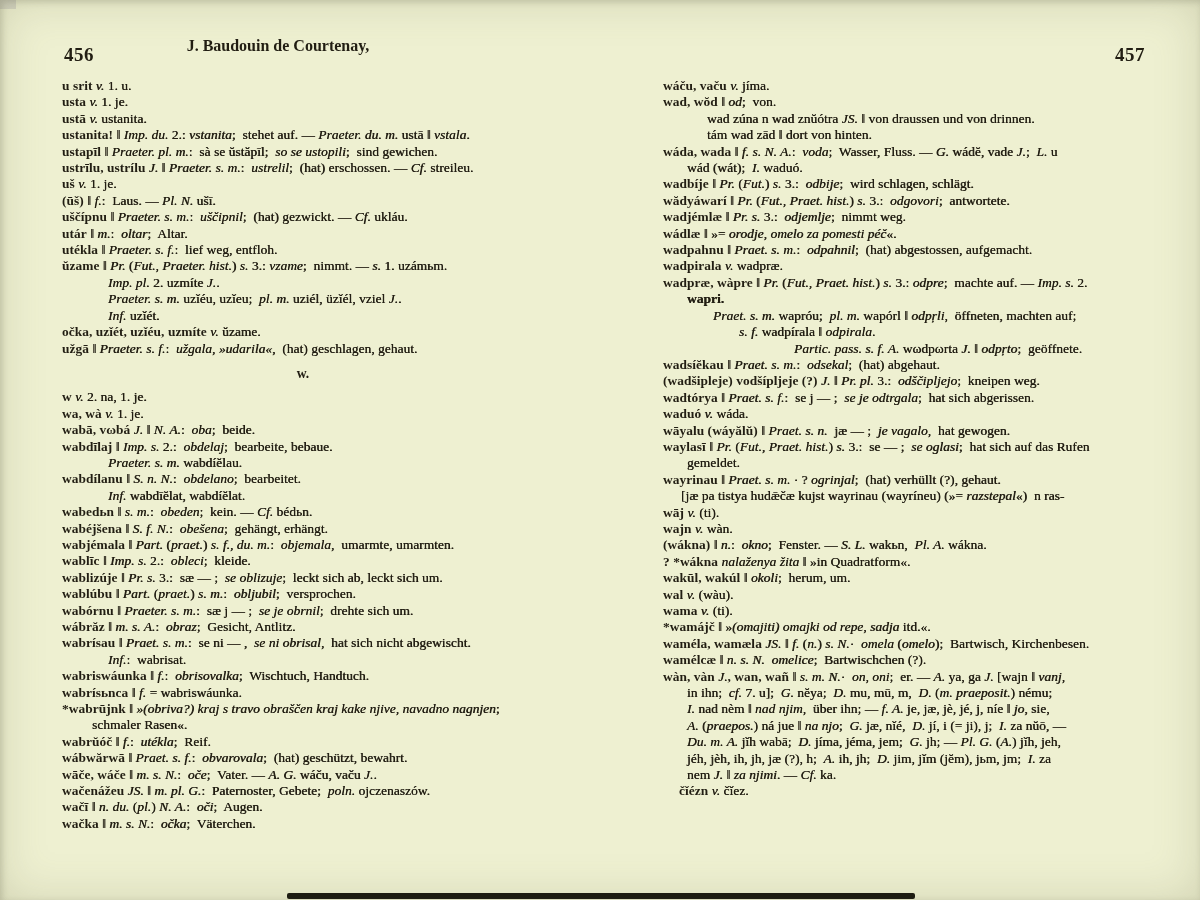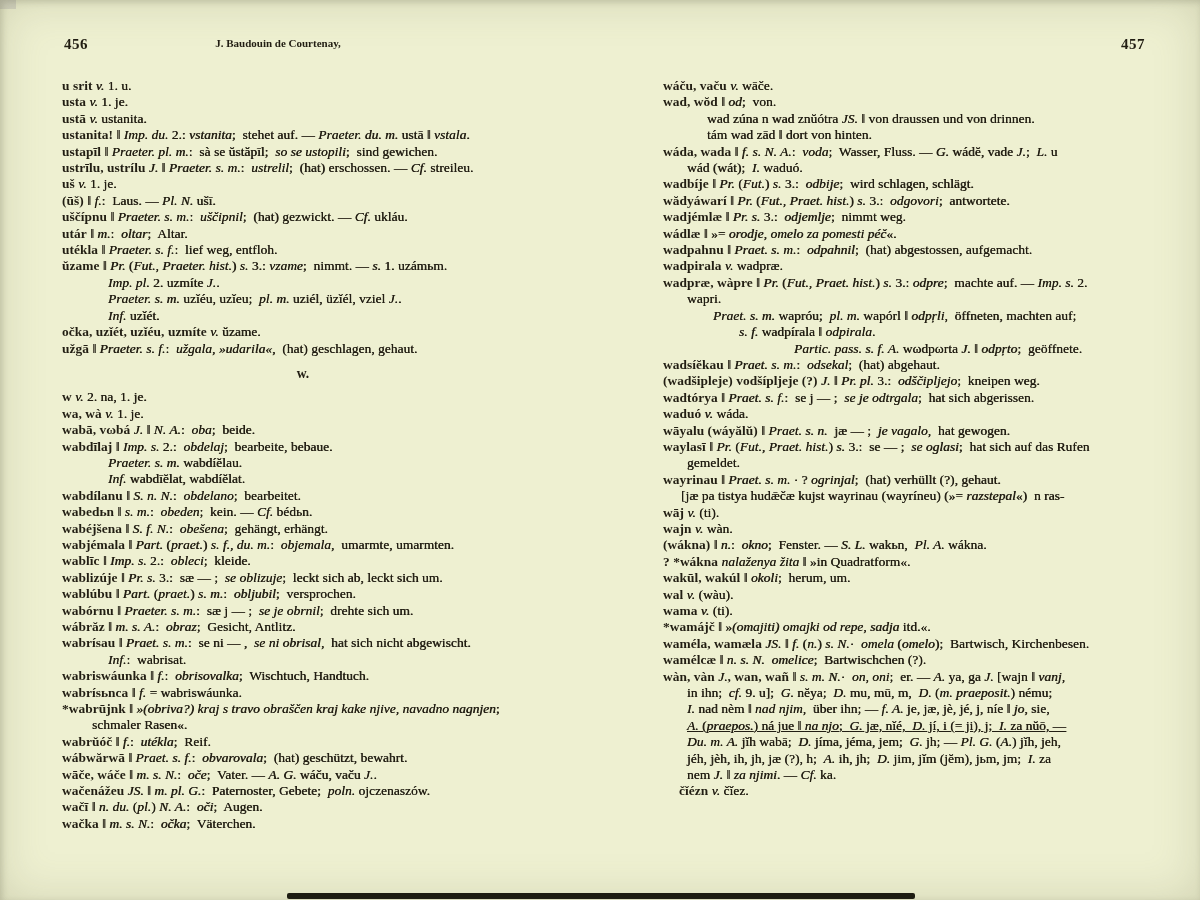--- a/index.html
+++ b/index.html
@@ -10,24 +10,24 @@
     color:#221e13;
   }
   .vignette{
     position:absolute;inset:0;pointer-events:none;
     box-shadow:inset 0 0 46px rgba(110,110,75,.22), inset 2px 2px 6px rgba(90,90,70,.25);
   }
   .page{position:absolute;top:36px;}
   .page-left{left:62px;width:522px;}
   .page-right{left:663px;width:500px;}
   .pghead{position:relative;height:30px;margin-bottom:12px;font-weight:bold;font-size:14.5px;}
-  .pghead .num{position:absolute;top:0;font-size:15px;letter-spacing:.5px;}
+  .pghead .num{position:absolute;top:8px;font-size:19px;letter-spacing:.5px;}
   .page-left .num{left:2px;}
   .page-right .num{right:18px;}
-  .pghead .runt{position:absolute;top:1px;left:0;right:0;text-align:center;font-size:11px;}
+  .pghead .runt{position:absolute;top:1px;left:0;right:0;text-align:center;font-size:16px;}
   .page-left .runt{right:90px;}
   .page-right .runt{right:60px;}
   .textcol{font-size:13.4px;line-height:16.4px;letter-spacing:.05px;
     text-shadow:.35px 0 0 currentColor;}
   .line{white-space:pre;}
   .it{font-style:italic;}
   .bd{font-weight:bold;text-shadow:none;}
   .heading{text-align:center;font-weight:bold;margin:9px 40px 7px 0;text-shadow:none;font-size:13.6px;}
   .scan-bar{position:absolute;left:287px;top:893px;width:628px;height:6px;
     background:#16150e;border-radius:2px;}
@@ -58,22 +58,22 @@
       <div class="line" style="padding-left: 46px;"><span class="it">Praeter. s. m.</span><span> uzǐéu, uzǐeu;  </span><span class="it">pl. m.</span><span> uziél, üzǐél, vziel </span><span class="it">J.</span><span>.</span></div>
       <div class="line" style="padding-left: 46px;"><span class="it">Inf.</span><span> uzǐét.</span></div>
       <div class="line"><span class="bd">očka, uzǐét, uzǐéu, uzmíte </span><span class="it">v.</span><span> ŭzame.</span></div>
       <div class="line"><span class="bd">užgā</span><span> ‖ </span><span class="it">Praeter. s. f.</span><span>:  </span><span class="it">užgala</span><span>, </span><span class="it">»udarila«</span><span>,  (hat) geschlagen, gehaut.</span></div>
       <div class="heading">w.</div>
       <div class="line"><span class="bd">w </span><span class="it">v.</span><span> 2. na, 1. je.</span></div>
       <div class="line"><span class="bd">wa, wà </span><span class="it">v.</span><span> 1. je.</span></div>
       <div class="line"><span class="bd">wabā, vωbá </span><span class="it">J.</span><span> ‖ </span><span class="it">N. A.</span><span>:  </span><span class="it">oba</span><span>;  beide.</span></div>
       <div class="line"><span class="bd">wabdīlaj</span><span> ‖ </span><span class="it">Imp. s.</span><span> 2.:  </span><span class="it">obdelaj</span><span>;  bearbeite, bebaue.</span></div>
       <div class="line" style="padding-left: 46px;"><span class="it">Praeter. s. m.</span><span> wabdíĕlau.</span></div>
+      <div class="line"><span class="bd">wabdílanu</span><span> ‖ </span><span class="it">S. n. N.</span><span>:  </span><span class="it">obdelano</span><span>;  bearbeitet.</span></div>
       <div class="line" style="padding-left: 46px;"><span class="it">Inf.</span><span> wabdīĕlat, wabdíĕlat.</span></div>
-      <div class="line"><span class="bd">wabdílanu</span><span> ‖ </span><span class="it">S. n. N.</span><span>:  </span><span class="it">obdelano</span><span>;  bearbeitet.</span></div>
       <div class="line"><span class="bd">wabedьn</span><span> ‖ </span><span class="it">s. m.</span><span>:  </span><span class="it">obeden</span><span>;  kein. — </span><span class="it">Cf.</span><span> bédьn.</span></div>
       <div class="line"><span class="bd">wabéjšena</span><span> ‖ </span><span class="it">S. f. N.</span><span>:  </span><span class="it">obešena</span><span>;  gehängt, erhängt.</span></div>
       <div class="line"><span class="bd">wabjémala</span><span> ‖ </span><span class="it">Part.</span><span> (</span><span class="it">praet.</span><span>) </span><span class="it">s. f., du. m.</span><span>:  </span><span class="it">objemala</span><span>,  umarmte, umarmten.</span></div>
       <div class="line"><span class="bd">wablīc</span><span> ‖ </span><span class="it">Imp. s.</span><span> 2.:  </span><span class="it">obleci</span><span>;  kleide.</span></div>
       <div class="line"><span class="bd">wablizúje</span><span> ‖ </span><span class="it">Pr. s.</span><span> 3.:  sæ — ;  </span><span class="it">se oblizuje</span><span>;  leckt sich ab, leckt sich um.</span></div>
       <div class="line"><span class="bd">wablúbu</span><span> ‖ </span><span class="it">Part.</span><span> (</span><span class="it">praet.</span><span>) </span><span class="it">s. m.</span><span>:  </span><span class="it">obljubil</span><span>;  versprochen.</span></div>
       <div class="line"><span class="bd">wabórnu</span><span> ‖ </span><span class="it">Praeter. s. m.</span><span>:  sæ j — ;  </span><span class="it">se je obrnil</span><span>;  drehte sich um.</span></div>
       <div class="line"><span class="bd">wábrăz</span><span> ‖ </span><span class="it">m. s. A.</span><span>:  </span><span class="it">obraz</span><span>;  Gesicht, Antlitz.</span></div>
       <div class="line"><span class="bd">wabrísau</span><span> ‖ </span><span class="it">Praet. s. m.</span><span>:  se ni — ,  </span><span class="it">se ni obrisal</span><span>,  hat sich nicht abgewischt.</span></div>
       <div class="line" style="padding-left: 46px;"><span class="it">Inf.</span><span>:  wabrisat.</span></div>
@@ -88,34 +88,34 @@
       <div class="line"><span class="bd">wačī</span><span> ‖ </span><span class="it">n. du.</span><span> (</span><span class="it">pl.</span><span>) </span><span class="it">N. A.</span><span>:  </span><span class="it">oči</span><span>;  Augen.</span></div>
       <div class="line"><span class="bd">wačka</span><span> ‖ </span><span class="it">m. s. N.</span><span>:  </span><span class="it">očka</span><span>;  Väterchen.</span></div>
     </div>
 </section>
 
 <section class="page page-right">
   <div class="pghead">
     <span class="num">457</span>
   </div>
   <div class="textcol" id="right-text">
-      <div class="line"><span class="bd">wáču, vaču </span><span class="it">v.</span><span> wāče.</span></div>
+      <div class="line"><span class="bd">wáču, vaču </span><span class="it">v.</span><span> jíma.</span></div>
       <div class="line"><span class="bd">wad, wŏd</span><span> ‖ </span><span class="it">od</span><span>;  von.</span></div>
       <div class="line" style="padding-left: 44px;"><span>wad zúna n wad znŭótra </span><span class="it">JS.</span><span> ‖ von draussen und von drinnen.</span></div>
       <div class="line" style="padding-left: 44px;"><span>tám wad zād ‖ dort von hinten.</span></div>
       <div class="line"><span class="bd">wáda, wada</span><span> ‖ </span><span class="it">f. s. N. A.</span><span>:  </span><span class="it">voda</span><span>;  Wasser, Fluss. — </span><span class="it">G.</span><span> wádĕ, vade </span><span class="it">J.</span><span>;  </span><span class="it">L.</span><span> u</span></div>
       <div class="line" style="padding-left: 24px;"><span>wád (wát);  </span><span class="it">I.</span><span> waduó.</span></div>
       <div class="line"><span class="bd">wadbíje</span><span> ‖ </span><span class="it">Pr.</span><span> (</span><span class="it">Fut.</span><span>) </span><span class="it">s.</span><span> 3.:  </span><span class="it">odbije</span><span>;  wird schlagen, schlägt.</span></div>
       <div class="line"><span class="bd">wădyáwarí</span><span> ‖ </span><span class="it">Pr.</span><span> (</span><span class="it">Fut., Praet. hist.</span><span>) </span><span class="it">s.</span><span> 3.:  </span><span class="it">odgovori</span><span>;  antwortete.</span></div>
       <div class="line"><span class="bd">wadjémlæ</span><span> ‖ </span><span class="it">Pr. s.</span><span> 3.:  </span><span class="it">odjemlje</span><span>;  nimmt weg.</span></div>
       <div class="line"><span class="bd">wádlæ</span><span> ‖ »= </span><span class="it">orodje, omelo za pomesti péč</span><span>«.</span></div>
       <div class="line"><span class="bd">wadpahnu</span><span> ‖ </span><span class="it">Praet. s. m.</span><span>:  </span><span class="it">odpahnil</span><span>;  (hat) abgestossen, aufgemacht.</span></div>
       <div class="line"><span class="bd">wadpirala </span><span class="it">v.</span><span> wadpræ.</span></div>
       <div class="line"><span class="bd">wadpræ, wàpre</span><span> ‖ </span><span class="it">Pr.</span><span> (</span><span class="it">Fut., Praet. hist.</span><span>) </span><span class="it">s.</span><span> 3.: </span><span class="it">odpre</span><span>;  machte auf. — </span><span class="it">Imp. s.</span><span> 2.</span></div>
-      <div class="line" style="padding-left: 24px;"><span>wapri.</span></div>
+      <div class="line" style="padding-left: 24px; font-weight: bold;"><span>wapri.</span></div>
       <div class="line" style="padding-left: 50px;"><span class="it">Praet. s. m.</span><span> wapróu;  </span><span class="it">pl. m.</span><span> wapórl ‖ </span><span class="it">odpŗli</span><span>,  öffneten, machten auf;</span></div>
       <div class="line" style="padding-left: 76px;"><span class="it">s. f.</span><span> wadpírala ‖ </span><span class="it">odpirala</span><span>.</span></div>
       <div class="line" style="padding-left: 50px; text-align: center;"><span class="it">Partic. pass. s. f. A.</span><span> wωdpωrta </span><span class="it">J.</span><span> ‖ </span><span class="it">odpŗto</span><span>;  geöffnete.</span></div>
       <div class="line"><span class="bd">wadsíĕkau</span><span> ‖ </span><span class="it">Praet. s. m.</span><span>:  </span><span class="it">odsekal</span><span>;  (hat) abgehaut.</span></div>
       <div class="line"><span class="bd">(wadšipleje) vodšípljeje (?) </span><span class="it">J.</span><span> ‖ </span><span class="it">Pr. pl.</span><span> 3.:  </span><span class="it">odščipljejo</span><span>;  kneipen weg.</span></div>
       <div class="line"><span class="bd">wadtórya</span><span> ‖ </span><span class="it">Praet. s. f.</span><span>:  se j — ;  </span><span class="it">se je odtrgala</span><span>;  hat sich abgerissen.</span></div>
       <div class="line"><span class="bd">waduó </span><span class="it">v.</span><span> wáda.</span></div>
       <div class="line"><span class="bd">wāyalu (wáyălŭ)</span><span> ‖ </span><span class="it">Praet. s. n.</span><span>  jæ — ;  </span><span class="it">je vagalo</span><span>,  hat gewogen.</span></div>
       <div class="line"><span class="bd">waylasī</span><span> ‖ </span><span class="it">Pr.</span><span> (</span><span class="it">Fut., Praet. hist.</span><span>) </span><span class="it">s.</span><span> 3.:  se — ;  </span><span class="it">se oglasi</span><span>;  hat sich auf das Rufen</span></div>
       <div class="line" style="padding-left: 24px;"><span>gemeldet.</span></div>
@@ -125,23 +125,23 @@
       <div class="line"><span class="bd">wajn </span><span class="it">v.</span><span> wàn.</span></div>
       <div class="line"><span class="bd">(wákna)</span><span> ‖ </span><span class="it">n.</span><span>:  </span><span class="it">okno</span><span>;  Fenster. — </span><span class="it">S. L.</span><span> wakьn,  </span><span class="it">Pl. A.</span><span> wákna.</span></div>
       <div class="line"><span class="bd">? *wákna</span><span> </span><span class="it">nalaženya žita</span><span> ‖ »in Quadratform«.</span></div>
       <div class="line"><span class="bd">wakūl, wakúl</span><span> ‖ </span><span class="it">okoli</span><span>;  herum, um.</span></div>
       <div class="line"><span class="bd">wal </span><span class="it">v.</span><span> (wàu).</span></div>
       <div class="line"><span class="bd">wama </span><span class="it">v.</span><span> (ti).</span></div>
       <div class="line"><span class="bd">*wamájč</span><span> ‖ »</span><span class="it">(omajiti) omajki od repe, sadja</span><span> itd.«.</span></div>
       <div class="line"><span class="bd">waméla, wamæla </span><span class="it">JS.</span><span> ‖ </span><span class="it">f.</span><span> (</span><span class="it">n.</span><span>) </span><span class="it">s. N.</span><span>·  </span><span class="it">omela</span><span> (</span><span class="it">omelo</span><span>);  Bartwisch, Kirchenbesen.</span></div>
       <div class="line"><span class="bd">wamélcæ</span><span> ‖ </span><span class="it">n. s. N.</span><span>  </span><span class="it">omelice</span><span>;  Bartwischchen (?).</span></div>
       <div class="line"><span class="bd">wàn, vàn </span><span class="it">J.</span><span class="bd">, wan, wañ</span><span> ‖ </span><span class="it">s. m. N.</span><span>·  </span><span class="it">on, oni</span><span>;  er. — </span><span class="it">A.</span><span> ya, ga </span><span class="it">J.</span><span> [wajn ‖ </span><span class="it">vanj</span><span>,</span></div>
-      <div class="line" style="padding-left: 24px;"><span>in ihn;  </span><span class="it">cf.</span><span> 9. u];  </span><span class="it">G.</span><span> nĕya;  </span><span class="it">D.</span><span> mu, mū, m,  </span><span class="it">D.</span><span> (</span><span class="it">m. praeposit.</span><span>) nému;</span></div>
+      <div class="line" style="padding-left: 24px;"><span>in ihn;  </span><span class="it">cf.</span><span> 7. u];  </span><span class="it">G.</span><span> nĕya;  </span><span class="it">D.</span><span> mu, mū, m,  </span><span class="it">D.</span><span> (</span><span class="it">m. praeposit.</span><span>) nému;</span></div>
       <div class="line" style="padding-left: 24px;"><span class="it">I.</span><span> nad nèm ‖ </span><span class="it">nad njim</span><span>,  über ihn; — </span><span class="it">f. A.</span><span> je, jæ, jè, jé, j, níe ‖ </span><span class="it">jo</span><span>, sie,</span></div>
-      <div class="line" style="padding-left: 24px; text-decoration: underline;"><span class="it">A.</span><span> (</span><span class="it">praepos.</span><span>) ná jue ‖ </span><span class="it">na njo</span><span>;  </span><span class="it">G.</span><span> jæ, nǐé,  </span><span class="it">D.</span><span> jí, i (= ji), j;  </span><span class="it">I.</span><span> za nŭō, —</span></div>
+      <div class="line" style="padding-left: 24px;"><span class="it">A.</span><span> (</span><span class="it">praepos.</span><span>) ná jue ‖ </span><span class="it">na njo</span><span>;  </span><span class="it">G.</span><span> jæ, nǐé,  </span><span class="it">D.</span><span> jí, i (= ji), j;  </span><span class="it">I.</span><span> za nŭō, —</span></div>
       <div class="line" style="padding-left: 24px;"><span class="it">Du. m. A.</span><span> jǐh wabā;  </span><span class="it">D.</span><span> jíma, jéma, jem;  </span><span class="it">G.</span><span> jh; — </span><span class="it">Pl. G.</span><span> (</span><span class="it">A.</span><span>) jǐh, jeh,</span></div>
       <div class="line" style="padding-left: 24px;"><span>jéh, jèh, ih, jh, jæ (?), h;  </span><span class="it">A.</span><span> ih, jh;  </span><span class="it">D.</span><span> jim, jǐm (jĕm), jьm, jm;  </span><span class="it">I.</span><span> za</span></div>
       <div class="line" style="padding-left: 24px;"><span>nem </span><span class="it">J.</span><span> ‖ </span><span class="it">za njimi</span><span>. — </span><span class="it">Cf.</span><span> ka.</span></div>
       <div class="line" style="padding-left: 16px;"><span class="bd">čǐézn </span><span class="it">v.</span><span> čǐez.</span></div>
     </div>
 </section>
 
 <div class="scan-bar" style="background: rgb(22, 21, 14);"></div>
 <div class="corner-smudge"></div>
 <div class="vignette"></div>

